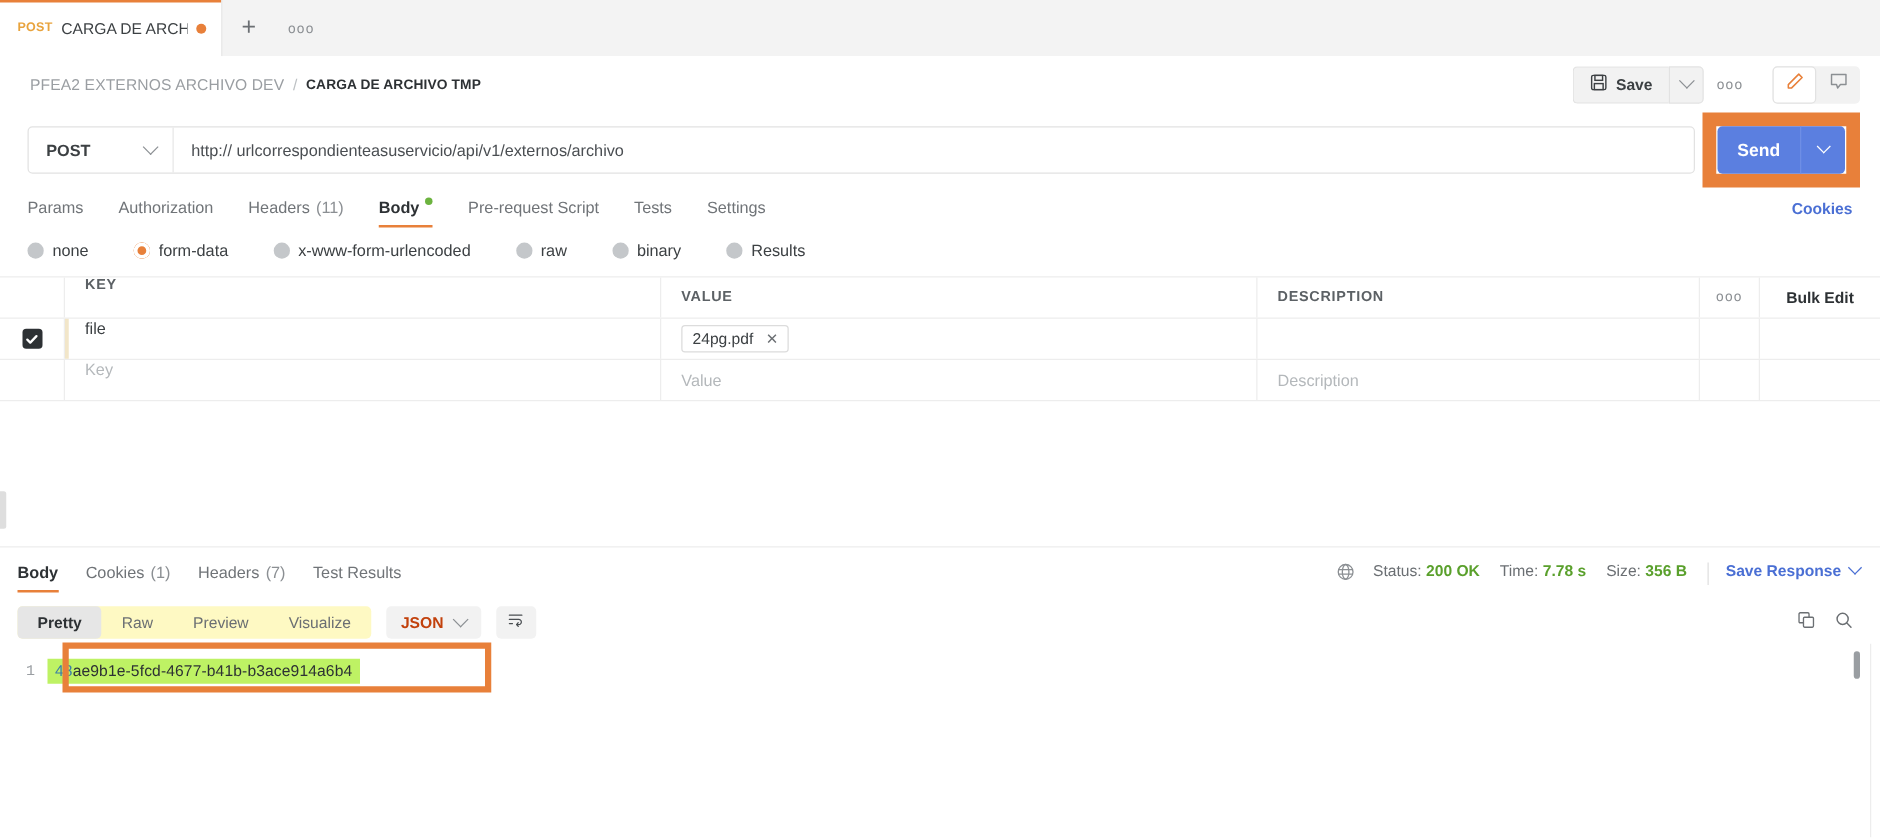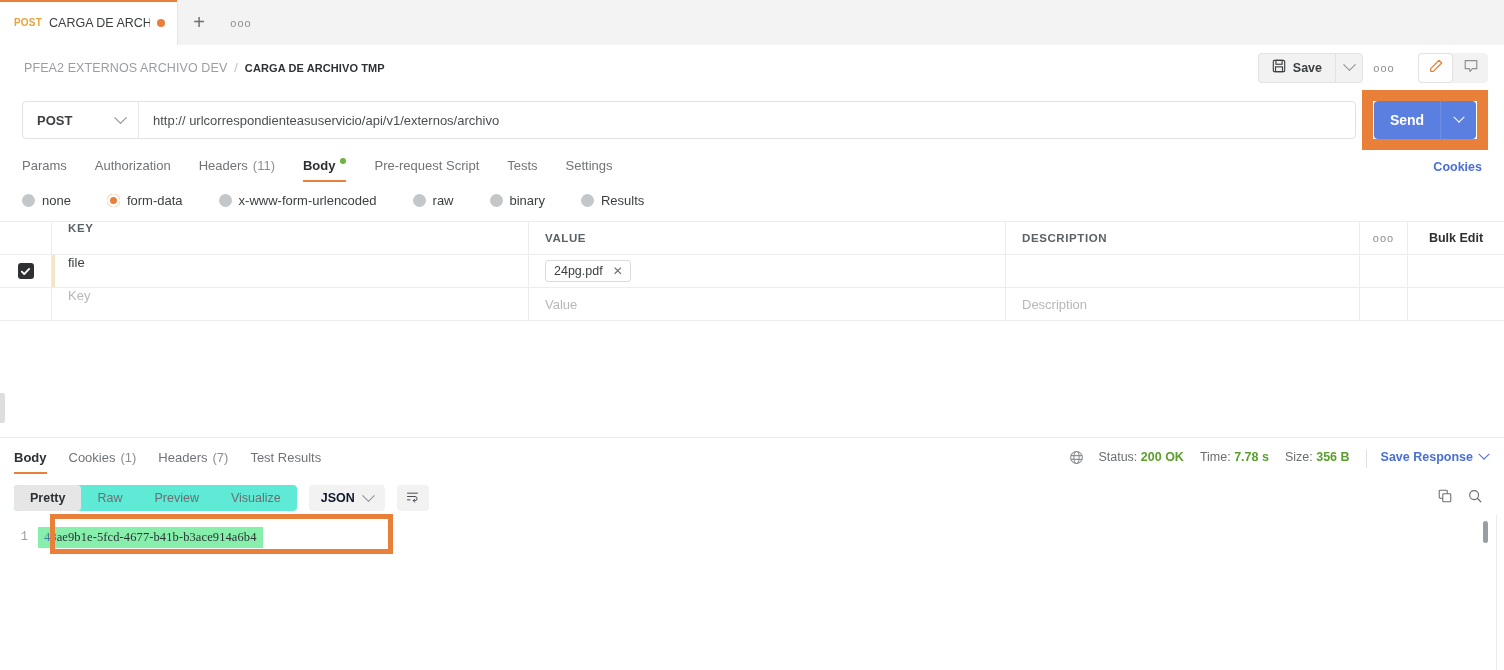--- a/index.html
+++ b/index.html
@@ -235,46 +235,46 @@
   .save-resp { font-size: 12.5px; font-weight: 700; color: #4a6fd4; cursor: pointer;
                display: flex; align-items: center; gap: 7px; }
   .chev-blue { width: 8px; height: 8px; border-right: 1.5px solid #4a6fd4; border-bottom: 1.5px solid #4a6fd4;
           transform: rotate(45deg) translate(-2px,-2px); }
 
   
   .respview {
     position: absolute; left: 0; top: 481px; width: 1504px; height: 34px;
     display: flex; align-items: center; padding: 0 14px 0 14px;
   }
-  .seg { display: flex; align-items: stretch; background: #5eead4; border-radius: 4px; height: 26px; }
+  .seg { display: flex; align-items: stretch; background: #fef9c3; border-radius: 4px; height: 26px; }
   .seg-item {
     display: flex; align-items: center; justify-content: center;
     padding: 0 16px; font-size: 12.5px; color: #6b6f73; cursor: pointer; border-radius: 4px;
   }
   .seg-item.active { background: #e6e6e6; color: #2d3134; font-weight: 700; }
   .fmt-select {
     display: flex; align-items: center; gap: 9px; margin-left: 12px;
     background: #f2f2f2; border-radius: 4px; height: 26px; padding: 0 12px;
-    font-size: 12.5px; font-weight: 700; color: #0f172a; cursor: pointer;
+    font-size: 12.5px; font-weight: 700; color: #c2410c; cursor: pointer;
   }
   .wrap-btn {
     display: flex; align-items: center; justify-content: center; margin-left: 12px;
     width: 32px; height: 26px; background: #f2f2f2; border-radius: 4px; cursor: pointer;
   }
   .respview-spacer { flex: 1 1 auto; }
   .rv-icon { width: 30px; height: 26px; display: flex; align-items: center; justify-content: center; cursor: pointer; }
 
   
   .respbody { position: absolute; left: 0; top: 515px; width: 1504px; height: 155px; background: #fff; }
   .code-line { position: absolute; left: 0; top: 9px; width: 1504px; height: 26px; display: flex; align-items: center; }
   .gutter { width: 38px; text-align: right; padding-right: 10px;
             font-family: "Liberation Mono", monospace; font-size: 12px; color: #9a9ea2; }
   .code-text {
-    font-family: Liberation Serif, serif; font-size: 12.5px; color: #2d3134;
-    background: #86efac; padding: 3px 6px; letter-spacing: .1px;
+    font-family: Liberation Sans, sans-serif; font-size: 12.5px; color: #2d3134;
+    background: #bef264; padding: 3px 6px; letter-spacing: .1px;
   }
   .code-text .hl { color: #3b7ea8; }
   .body-highlight {
     position: absolute; left: 50px; top: 514px; width: 343px; height: 40px;
     border: 5px solid #e8803a; background: transparent; pointer-events: none;
   }
   .resp-scroll-thumb {
     position: absolute; right: 16px; top: 521px; width: 5px; height: 22px; background: #9a9ea2; border-radius: 3px;
     cursor: pointer;
   }

